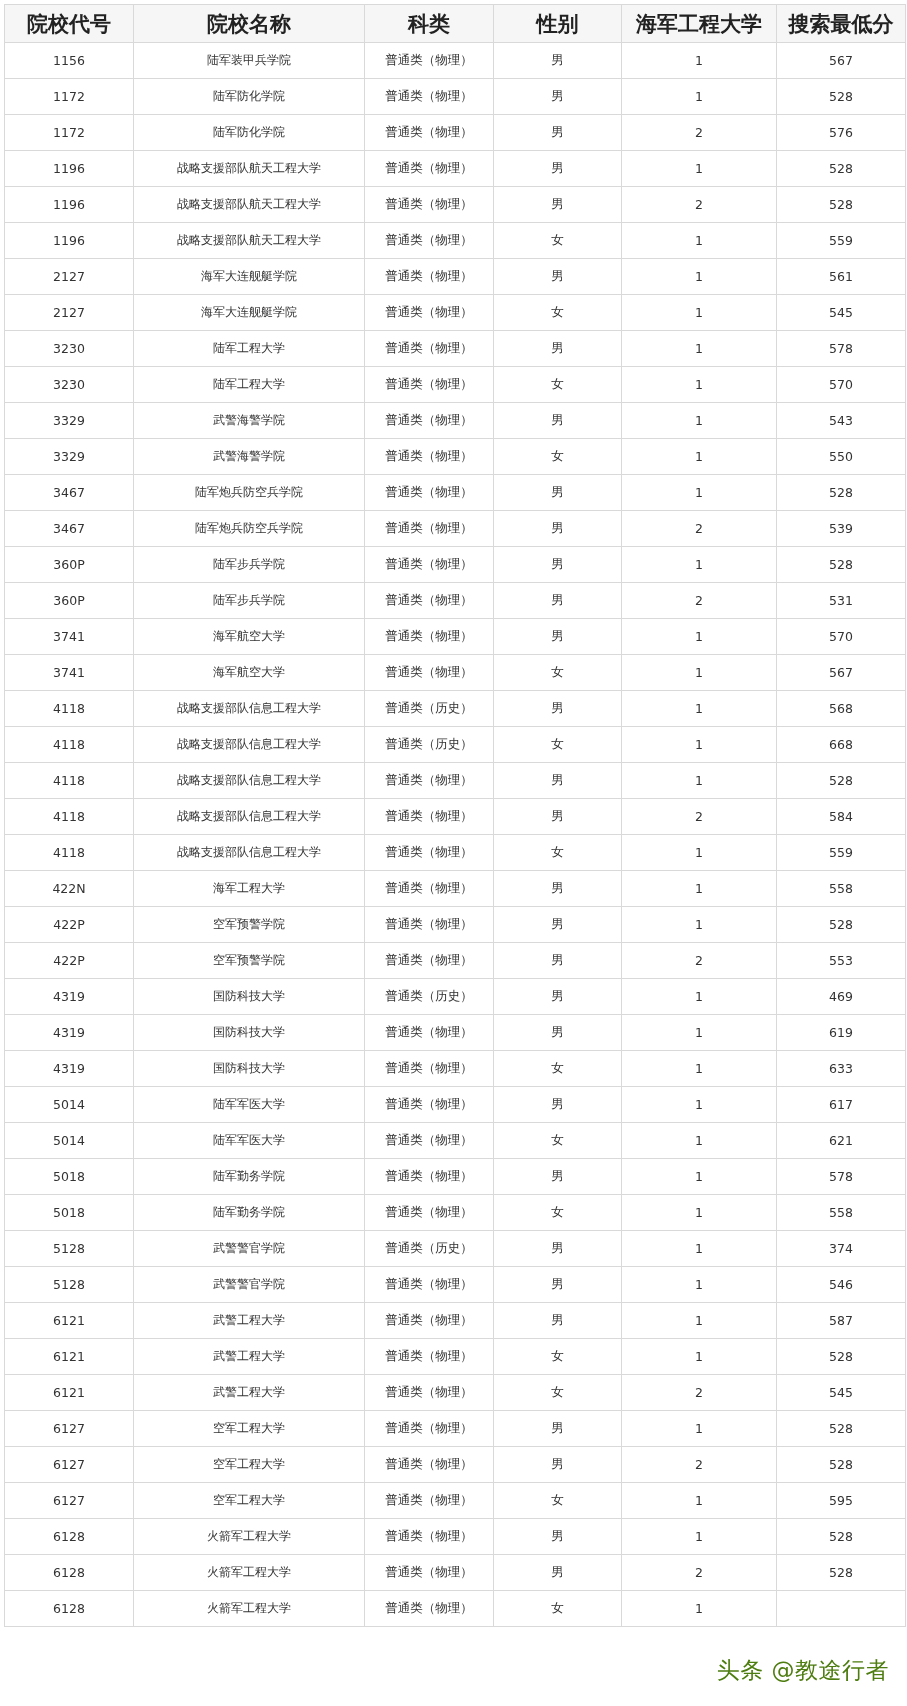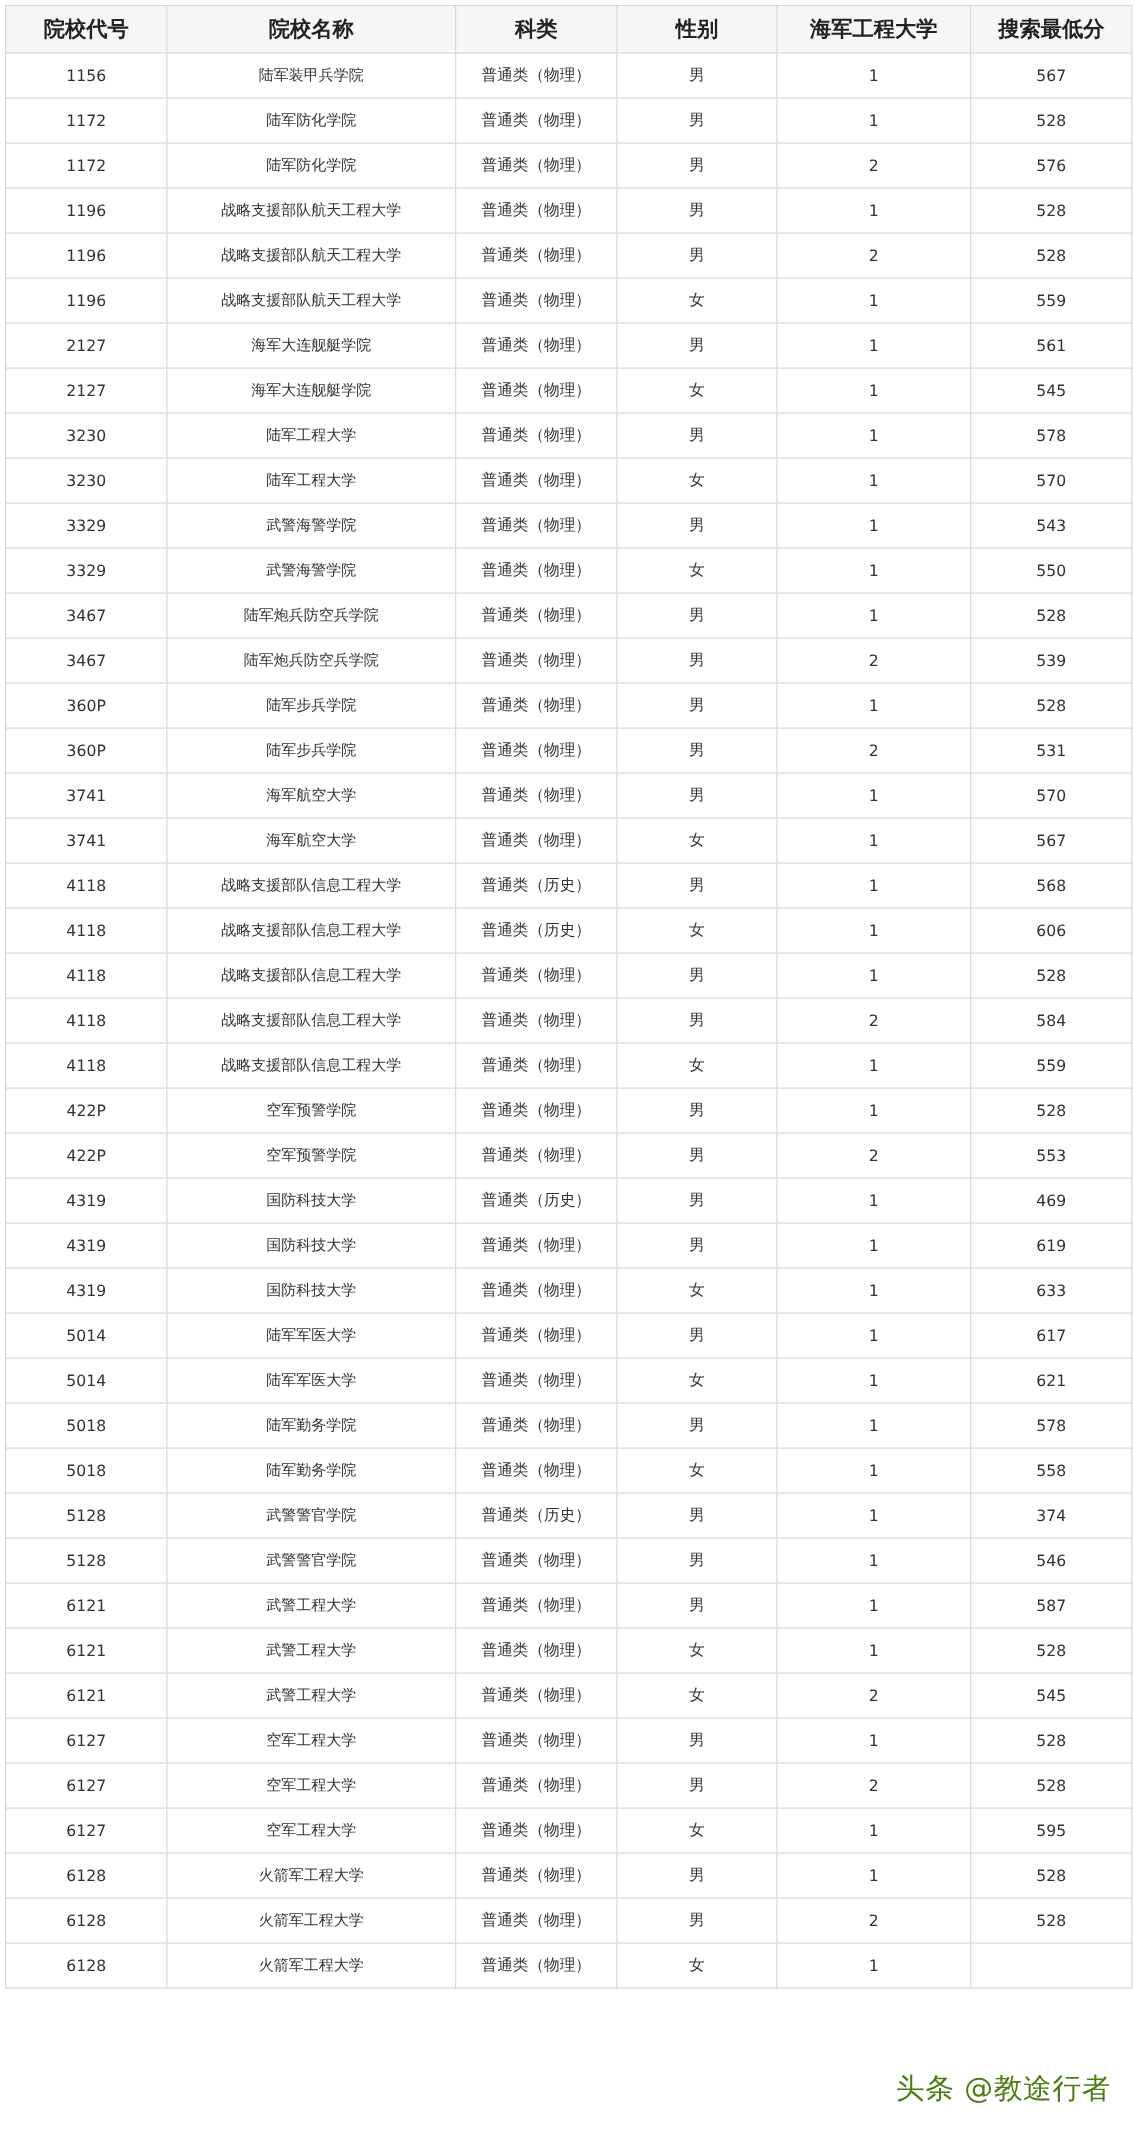--- a/index.html
+++ b/index.html
@@ -8,21 +8,21 @@
   table.grid { position:absolute; left:4px; top:4px; border-collapse:collapse;
                table-layout:fixed; width:901px; }
   table.grid col.c0 { width:129px; }
   table.grid col.c1 { width:231px; }
   table.grid col.c2 { width:129px; }
   table.grid col.c3 { width:128px; }
   table.grid col.c4 { width:155px; }
   table.grid col.c5 { width:129px; }
   th, td { border:1px solid #d9d9d9; text-align:center; vertical-align:middle;
            padding:0; overflow:hidden; white-space:nowrap; }
-  th { background:#f6f6f6; height:37px; font-size:17px; font-weight:bold; color:#222;margin-top:46px; }
+  th { background:#f6f6f6; height:37px; font-size:21px; font-weight:bold; color:#222;margin-top:46px; }
   td { height:35px; font-size:12.5px; color:#333; }
   td.name { font-size:12px; }
   .watermark { position:absolute; right:18px; bottom:20px; font-size:23px;
                color:#4d7c0f; letter-spacing:0.5px;
                text-shadow:0 0 2px #fff, 0 0 3px #fff, 1px 1px 0 #fff, -1px -1px 0 #fff; }
 </style>
 </head>
 <body>
 
 <table class="grid">
@@ -196,21 +196,21 @@
         <td>男</td>
         <td>1</td>
         <td>568</td>
       </tr>
       <tr>
         <td>4118</td>
         <td class="name">战略支援部队信息工程大学</td>
         <td>普通类（历史）</td>
         <td>女</td>
         <td>1</td>
-        <td>606</td>
+        <td>668</td>
       </tr>
       <tr>
         <td>4118</td>
         <td class="name">战略支援部队信息工程大学</td>
         <td>普通类（物理）</td>
         <td>男</td>
         <td>1</td>
         <td>528</td>
       </tr>
       <tr>
@@ -221,20 +221,28 @@
         <td>2</td>
         <td>584</td>
       </tr>
       <tr>
         <td>4118</td>
         <td class="name">战略支援部队信息工程大学</td>
         <td>普通类（物理）</td>
         <td>女</td>
         <td>1</td>
         <td>559</td>
+      </tr>
+      <tr>
+        <td>422N</td>
+        <td class="name">海军工程大学</td>
+        <td>普通类（物理）</td>
+        <td>男</td>
+        <td>1</td>
+        <td>558</td>
       </tr>
       <tr>
         <td>422P</td>
         <td class="name">空军预警学院</td>
         <td>普通类（物理）</td>
         <td>男</td>
         <td>1</td>
         <td>528</td>
       </tr>
       <tr>

